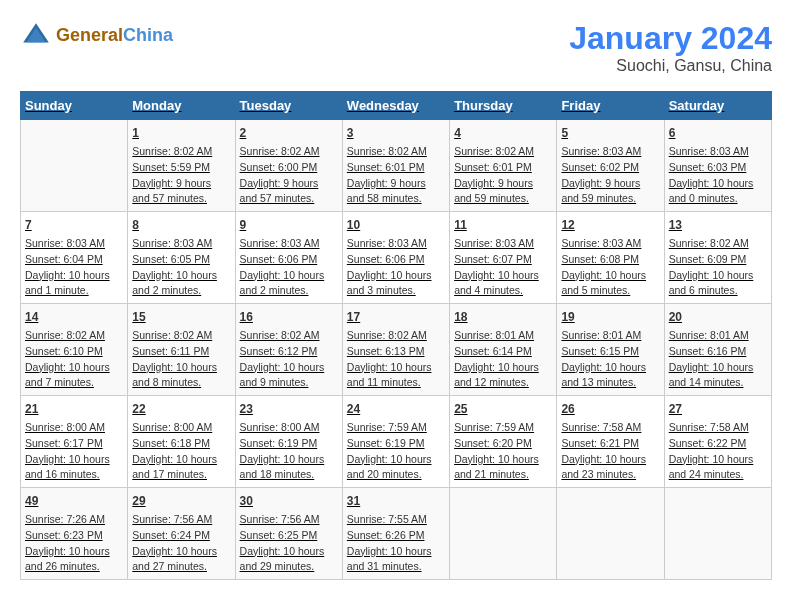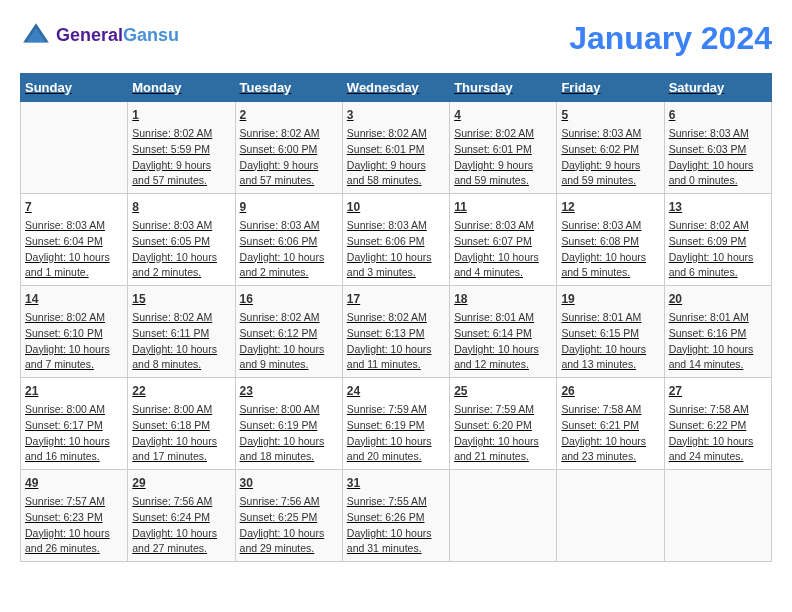--- a/index.html
+++ b/index.html
@@ -20,21 +20,21 @@
       display: flex;
       align-items: center;
     }
     .logo-text {
       font-size: 18px;
       font-weight: bold;
       color: #1a3a5c;
       line-height: 1.2;
     }
     .logo-text span {
-      color: #4c1d95;
+      color: #a16207;
     }
     .logo-icon {
       width: 32px;
       height: 32px;
       margin-right: 4px;
     }
     .title-block {
       text-align: right;
     }
     .title-block h1 {
@@ -91,25 +91,26 @@
 </head>
 <body>
 
 <div class="header">
   <div class="logo">
     <svg class="logo-icon" viewBox="0 0 40 40">
       <polygon points="20,4 36,28 4,28" fill="#2e6da4"></polygon>
       <polygon points="20,10 32,28 8,28" fill="#4a90d9" opacity="0.6"></polygon>
     </svg>
     <div class="logo-text">
-      <span>General</span><span style="color:#4a90d9">Gansu</span>
+      <span>General</span><span style="color:#4a90d9">China</span>
     </div>
   </div>
   <div class="title-block">
     <h1>January 2024</h1>
+    <h2>Suochi, Gansu, China</h2>
   </div>
 </div>
 
 <table>
   <thead>
     <tr>
     <th>Sunday</th>
         <th>Monday</th>
         <th>Tuesday</th>
         <th>Wednesday</th>
@@ -313,21 +314,21 @@
           <span class="day-num">27</span>
           <div class="day-info" style="white-space: pre-line;">Sunrise: 7:58 AM
 Sunset: 6:22 PM
 Daylight: 10 hours
 and 24 minutes.</div>
         </td>
       </tr>
       <tr>
         <td>
           <span class="day-num">49</span>
-          <div class="day-info" style="white-space: pre-line;">Sunrise: 7:57 AM
+          <div class="day-info" style="white-space: pre-line;">Sunrise: 7:26 AM
 Sunset: 6:23 PM
 Daylight: 10 hours
 and 26 minutes.</div>
         </td>
         <td>
           <span class="day-num">29</span>
           <div class="day-info" style="white-space: pre-line;">Sunrise: 7:56 AM
 Sunset: 6:24 PM
 Daylight: 10 hours
 and 27 minutes.</div>

